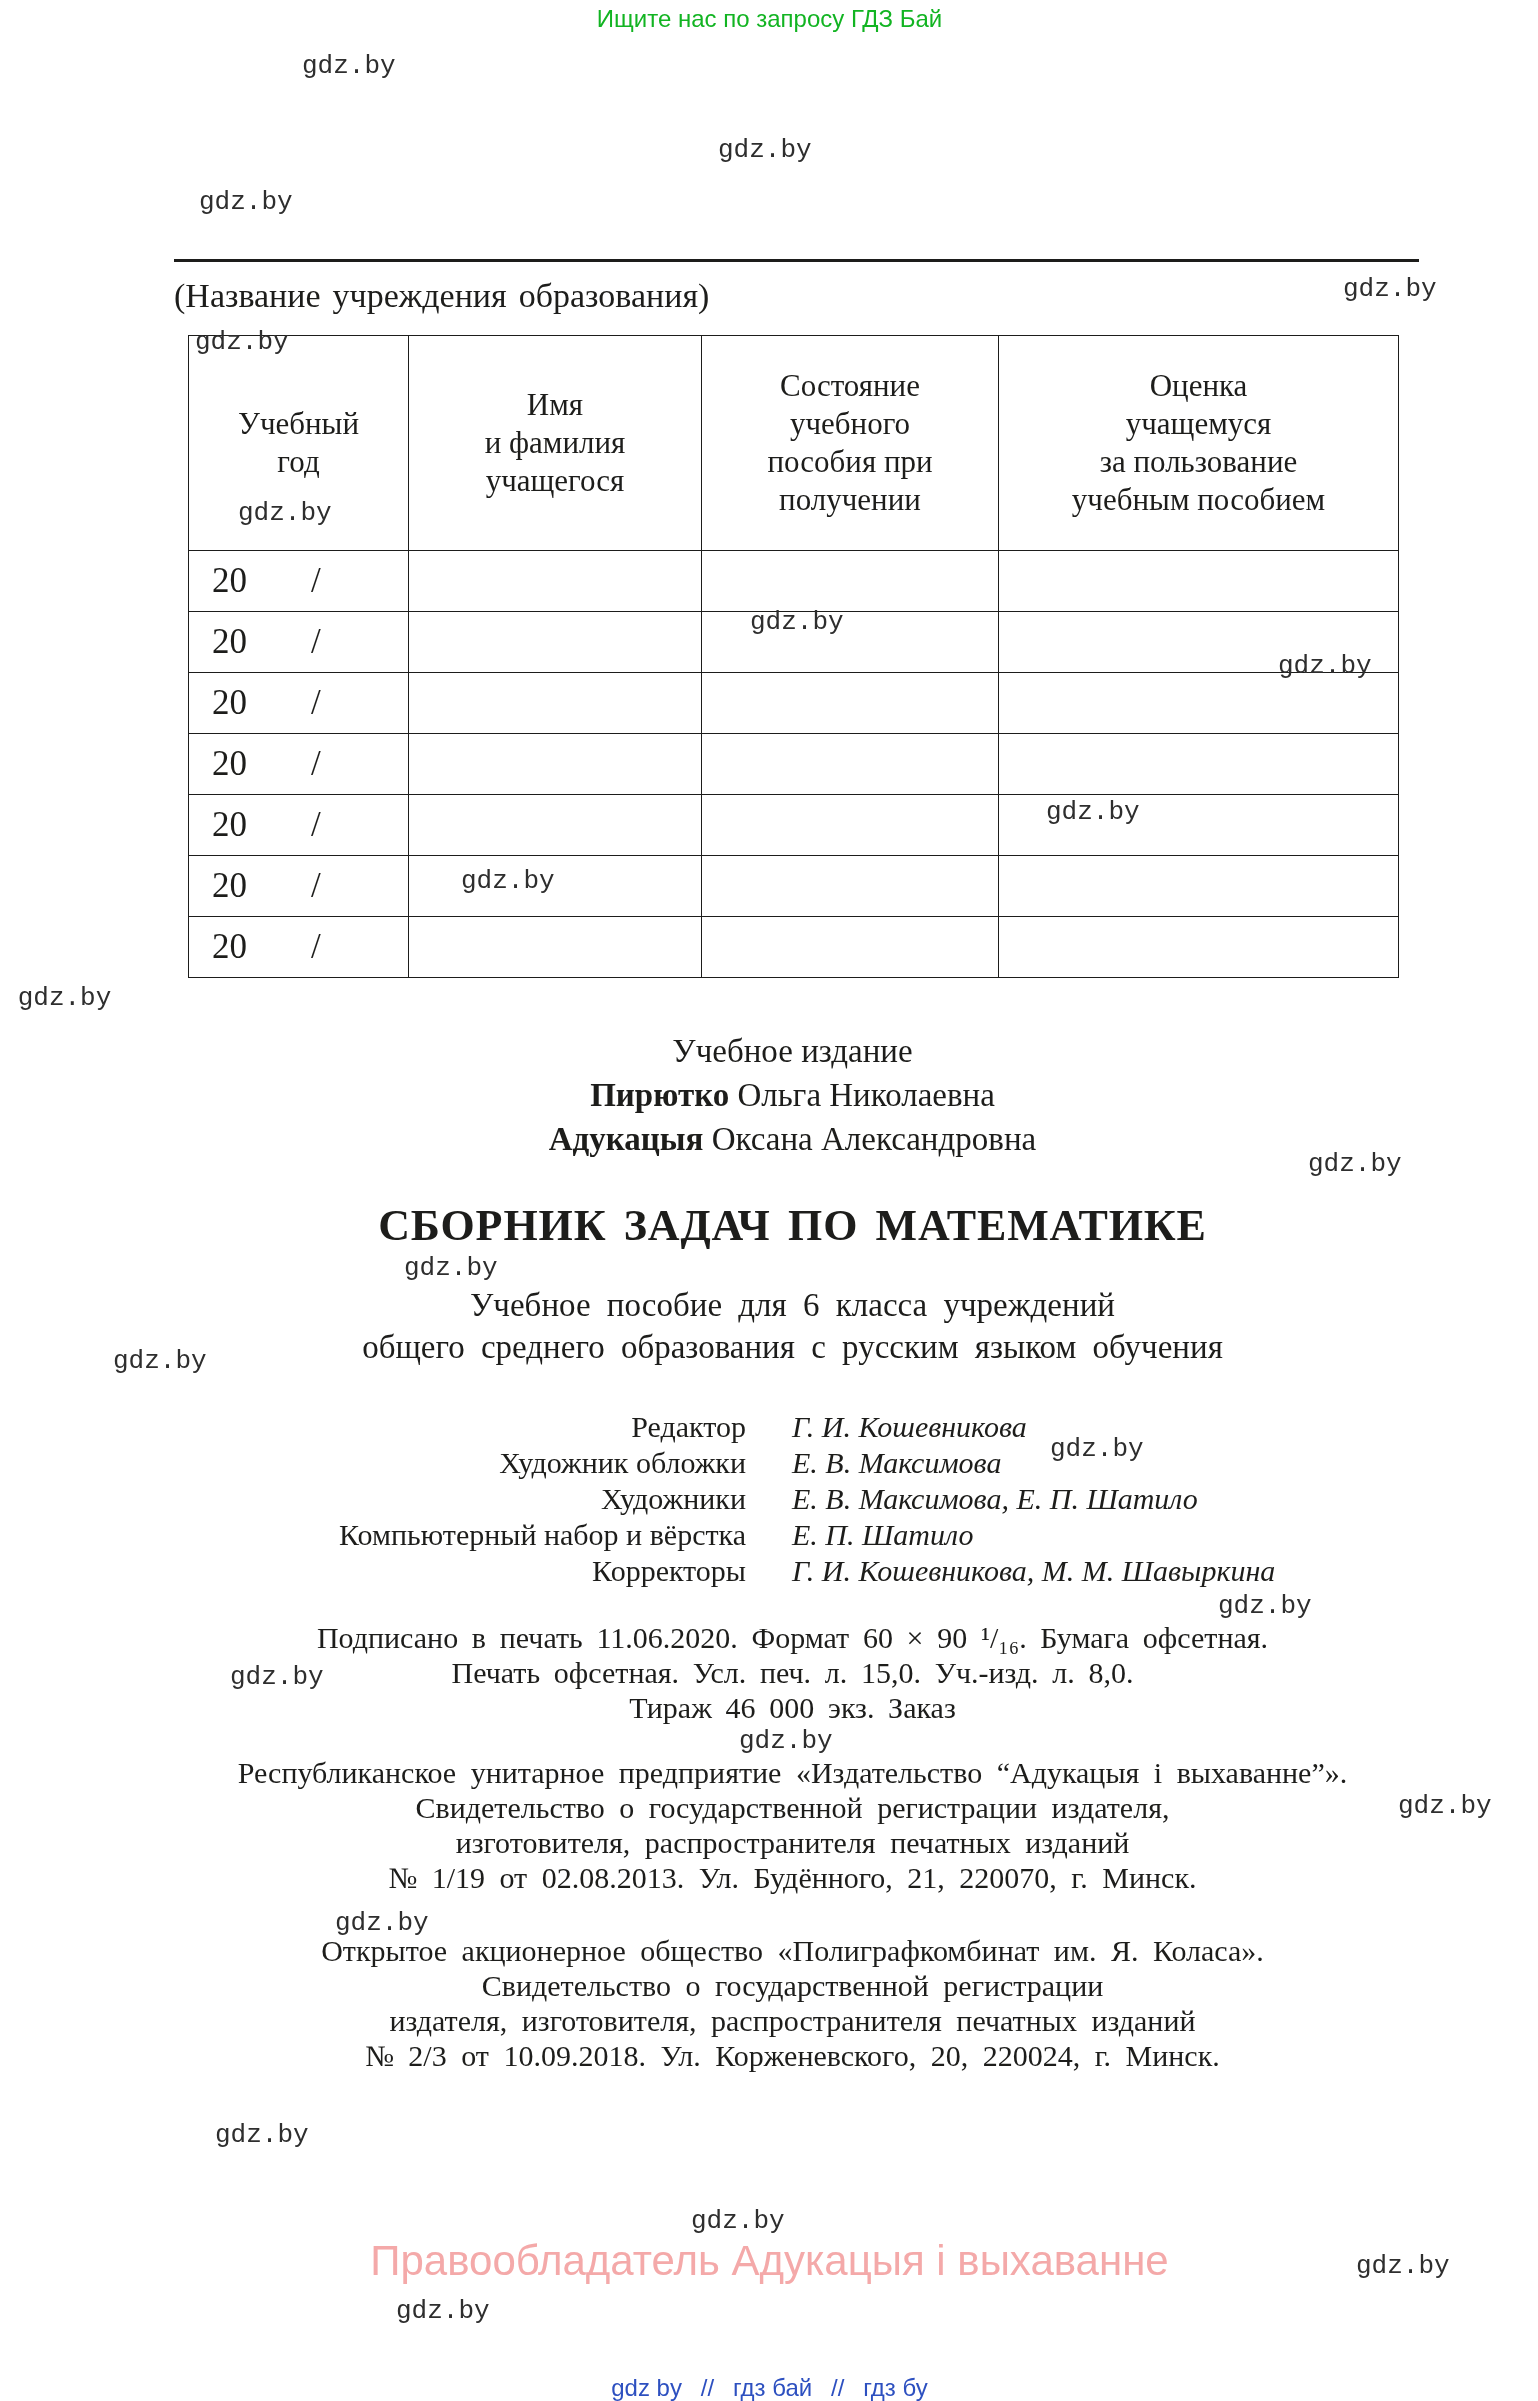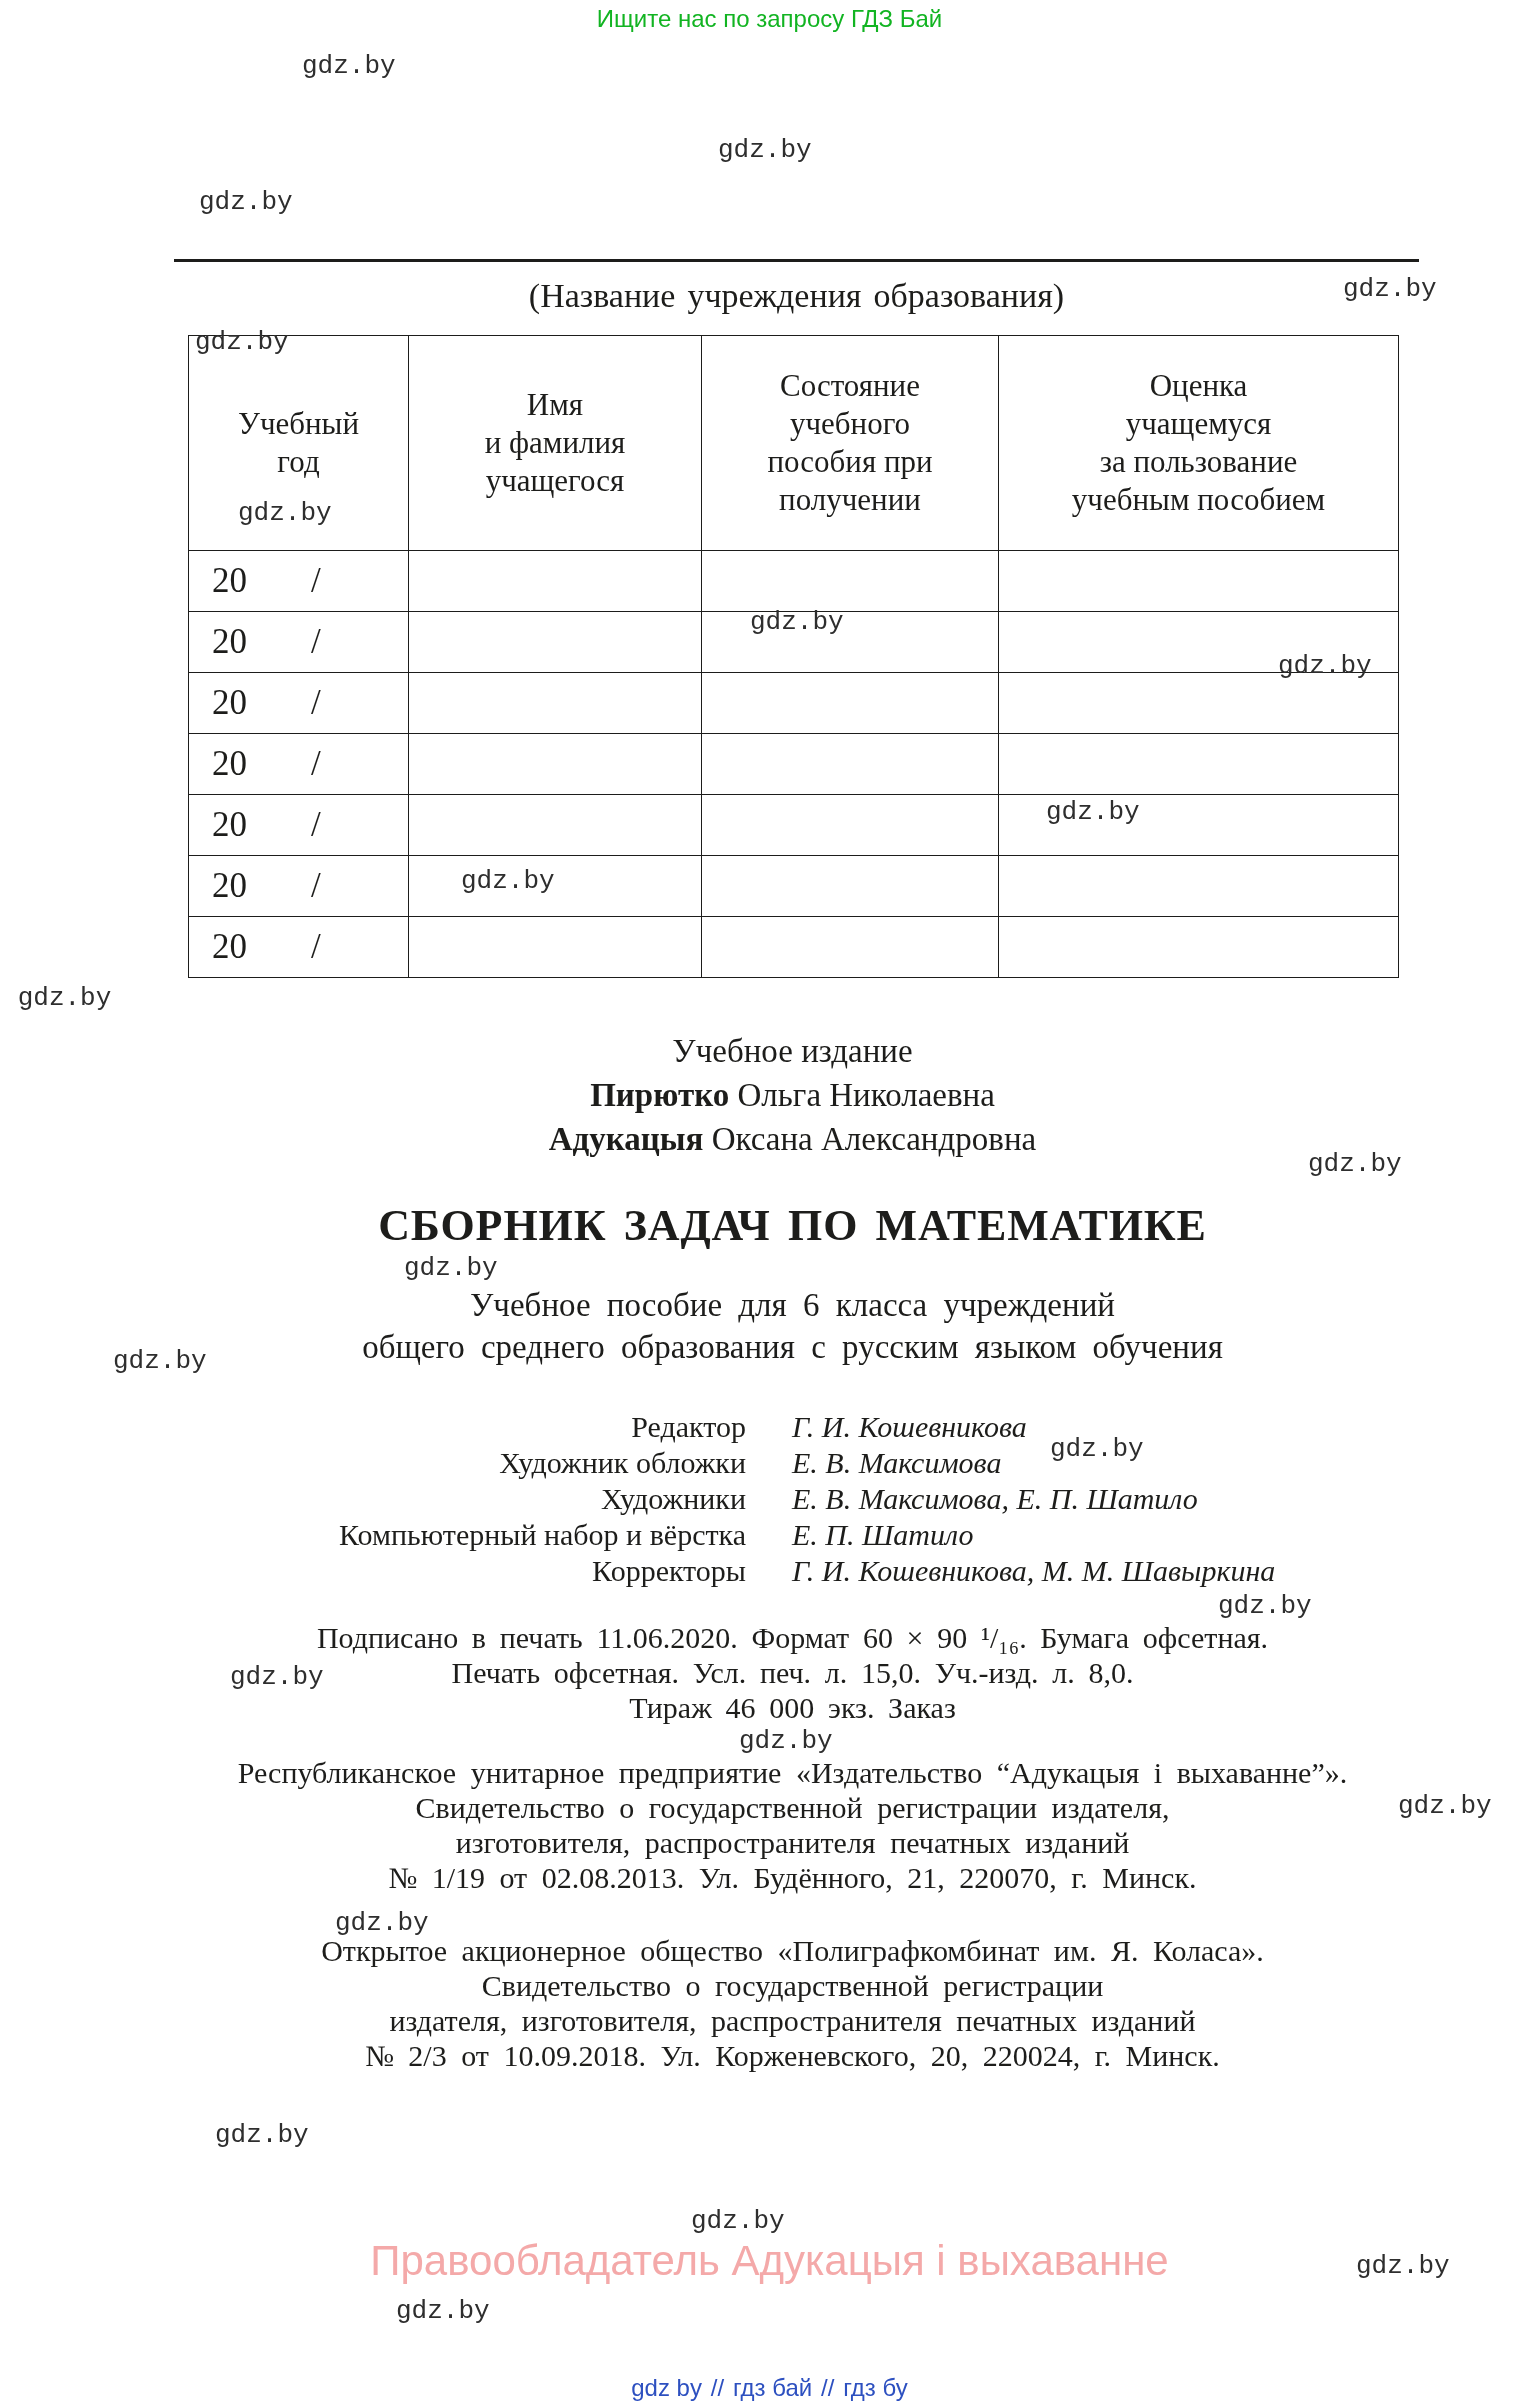--- a/index.html
+++ b/index.html
@@ -8,21 +8,21 @@
   .page {
     position:relative; width:1539px; height:2401px; background:#ffffff;
     font-family:"Liberation Serif", serif; color:var(--ink,#1d1d1b); overflow:hidden;padding-left:32px;
   }
   .top-banner {
     position:absolute; top:5.3px; left:0; width:100%; text-align:center;
     font-family:"Liberation Sans", sans-serif; font-size:24px; color:var(--banner-green,#12b422);
   }
   .rule { position:absolute; left:174px; top:259px; width:1245px; height:2.7px; background:var(--ink,#1d1d1b); }
   .caption {
-    position:absolute; left:174px; top:277px; width:1245px; text-align:center;
+    position:absolute; left:174px; top:277px; width:1245px; text-align:left;
     font-size:34px; word-spacing:3.5px;
   }
   .usage-table {
     position:absolute; left:188px; top:335px; width:1209px;
     border-collapse:collapse; table-layout:fixed;
   }
   .usage-table th, .usage-table td { border:1.8px solid var(--ink,#1d1d1b); }
   .usage-table th {
     font-weight:normal; font-size:31px; line-height:1.22; text-align:center;
     vertical-align:middle; white-space:pre-line; height:215px; padding:3.5px;
@@ -59,21 +59,21 @@
     font-size:30px; line-height:35px; word-spacing:7px;
   }
   .copyright {
     position:absolute; left:0; top:2237px; width:100%; text-align:center;
     font-family:"Liberation Sans", sans-serif; font-size:42px; color:var(--copyright-pink,#f4a9a9);
   }
   .footer {
     position:absolute; left:0; top:2374px; width:100%; text-align:center;
     font-family:"Liberation Sans", sans-serif; font-size:24px; color:var(--link-blue,#2d50c0);
   }
-  .footer a { color:var(--link-blue,#2d50c0); text-decoration:none; margin:0 7px; cursor:pointer; }
+  .footer a { color:var(--link-blue,#2d50c0); text-decoration:none; margin:0 17px; cursor:pointer; }
   .footer .sep { margin:0 1.8px; }
   .watermark {
     position:absolute; font-family:Liberation Mono, monospace; font-size:26px;
     color:var(--watermark-gray,#2e2e2e); white-space:nowrap;
   }
 </style>
 </head>
 <body>
 
 <div class="page">

